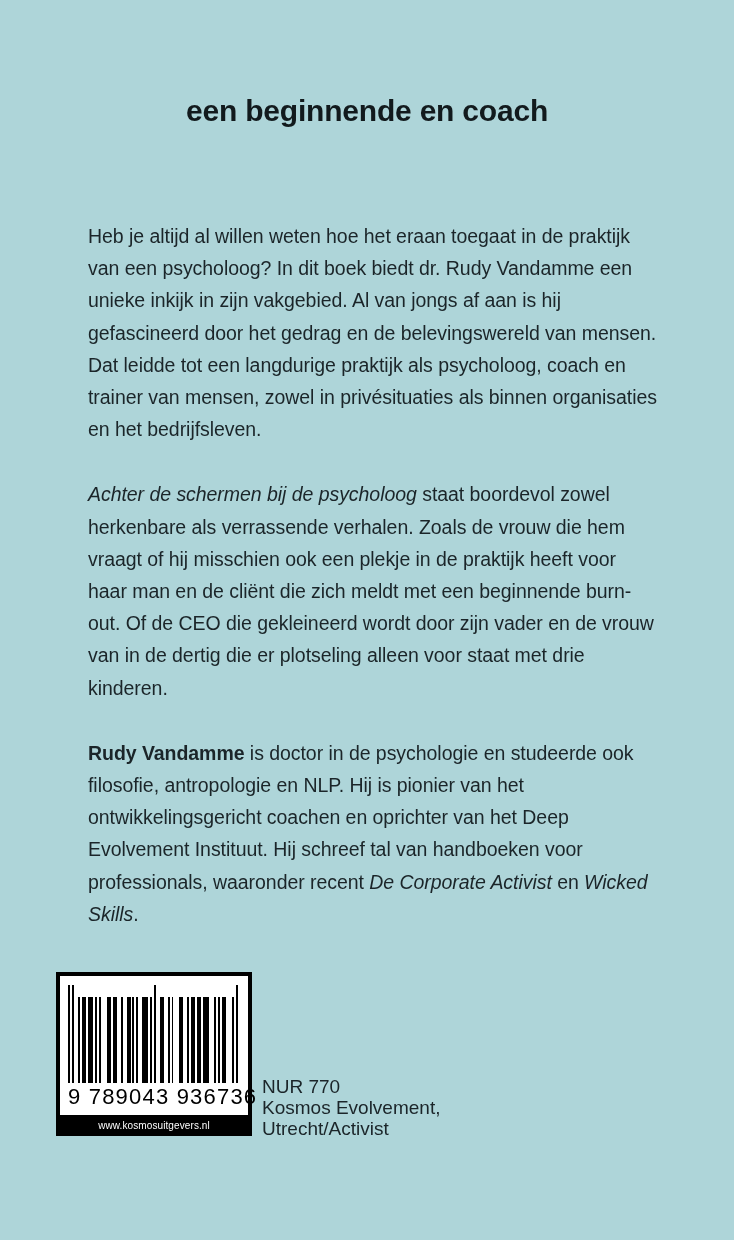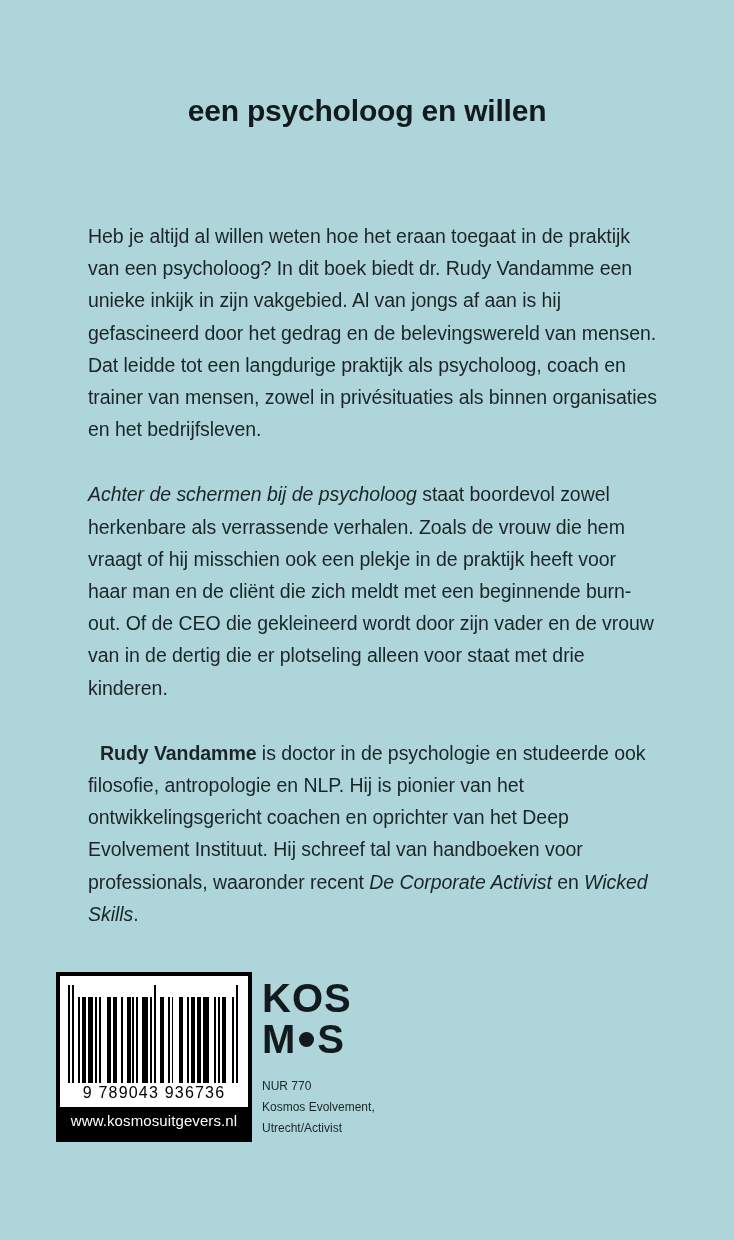--- a/index.html
+++ b/index.html
@@ -53,21 +53,20 @@
     color: #1b2529;
     margin: 0 0 33px 0;
     text-align: left;
   }
   .para:last-child { margin-bottom: 0; }
   .para em {
     font-style: italic;
   }
   .para strong {
     font-weight: bold;
-    margin-left: 12px;
   }
   .bio {
     margin-top: 25px;
   }
 
   
   .barcode-block {
     position: absolute;
     left: 56px;
     top: 972px;
@@ -87,32 +86,32 @@
     gap: 0;
     overflow: hidden;
   }
   .bar {
     background: #000;
     height: 100%;
   }
   .bar.short { height: 88%; }
   .isbn-digits {
     font-family: "Liberation Sans", sans-serif;
-    font-size: 16px;
+    font-size: 22px;
     letter-spacing: 1.2px;
     color: #000;
     text-align: center;
     padding: 1px 0 3px 0;
     white-space: nowrap;
   }
   .barcode-url {
     color: #ffffff;
-    font-size: 15px;
+    font-size: 10px;
     text-align: center;
-    padding: 5px 0 13px 0;
+    padding: 5px 0 5px 0;
     letter-spacing: 0.1px;
   }
 
   
   .logo {
     position: absolute;
     left: 262px;
     top: 978px;
     width: 120px;
   }
@@ -132,33 +131,33 @@
     border-radius: 50%;
     background: #121a1d;
     margin: 0 3px;
   }
 
   
   .imprint {
     position: absolute;
     left: 262px;
     top: 1076px;
-    font-size: 12px;
+    font-size: 19px;
     line-height: 21px;
     color: #1b2529;
   }
   .imprint-line { display: block; }
 </style>
 </head>
 <body>
 
 <div class="cover">
 
   <div class="headline">
-    <span class="hl-line">een psycholoog en willen</span>
+    <span class="hl-line">een beginnende en coach</span>
   </div>
 
   <div class="body-copy">
 
     <p class="para">Heb je altijd al willen weten hoe het eraan toegaat in de praktijk van een psycholoog? In dit boek biedt dr. Rudy Vandamme een unieke inkijk in zijn vakgebied. Al van jongs af aan is hij gefascineerd door het gedrag en de belevingswereld van mensen. Dat leidde tot een langdurige praktijk als psycholoog, coach en trainer van mensen, zowel in privésituaties als binnen organisaties en het bedrijfsleven.</p>
 
     <p class="para"><em>Achter de schermen bij de psycholoog</em><span> staat boordevol zowel herkenbare als verrassende verhalen. Zoals de vrouw die hem vraagt of hij misschien ook een plekje in de praktijk heeft voor haar man en de cliënt die zich meldt met een beginnende burn-out. Of de CEO die gekleineerd wordt door zijn vader en de vrouw van in de dertig die er plotseling alleen voor staat met drie kinderen.</span></p>
 
 
     <p class="para bio"><strong>Rudy Vandamme</strong><span> is doctor in de psychologie en studeerde ook filosofie, antropologie en NLP. Hij is pionier van het ontwikkelingsgericht coachen en oprichter van het Deep Evolvement Instituut. Hij schreef tal van handboeken voor professionals, waaronder recent </span><em>De Corporate Activist</em><span> en </span><em>Wicked Skills</em><span>.</span></p>
@@ -225,28 +224,20 @@
           <div class="bar short" style="width: 2px; background: rgb(0, 0, 0);"></div>
           <div class="bar" style="width: 2px; background: transparent;"></div>
           <div class="bar" style="width: 2px; background: rgb(0, 0, 0);"></div>
           <div class="bar" style="width: 2px; background: transparent;"></div>
         </div>
       <div class="isbn-digits">9 789043 936736</div>
     </div>
     <div class="barcode-url">www.kosmosuitgevers.nl</div>
   </div>
 
-  <div class="logo">
-    <div class="logo-line">KOS</div>
-    <div class="logo-line">
-      <span>M</span>
-      <span class="logo-dot"></span>
-      <span>S</span>
-    </div>
-  </div>
 
   <div class="imprint">
     <span class="imprint-line">NUR 770</span>
     <span class="imprint-line">Kosmos Evolvement,</span>
     <span class="imprint-line">Utrecht/Activist</span>
   </div>
 
 </div>
 
 </body></html>

